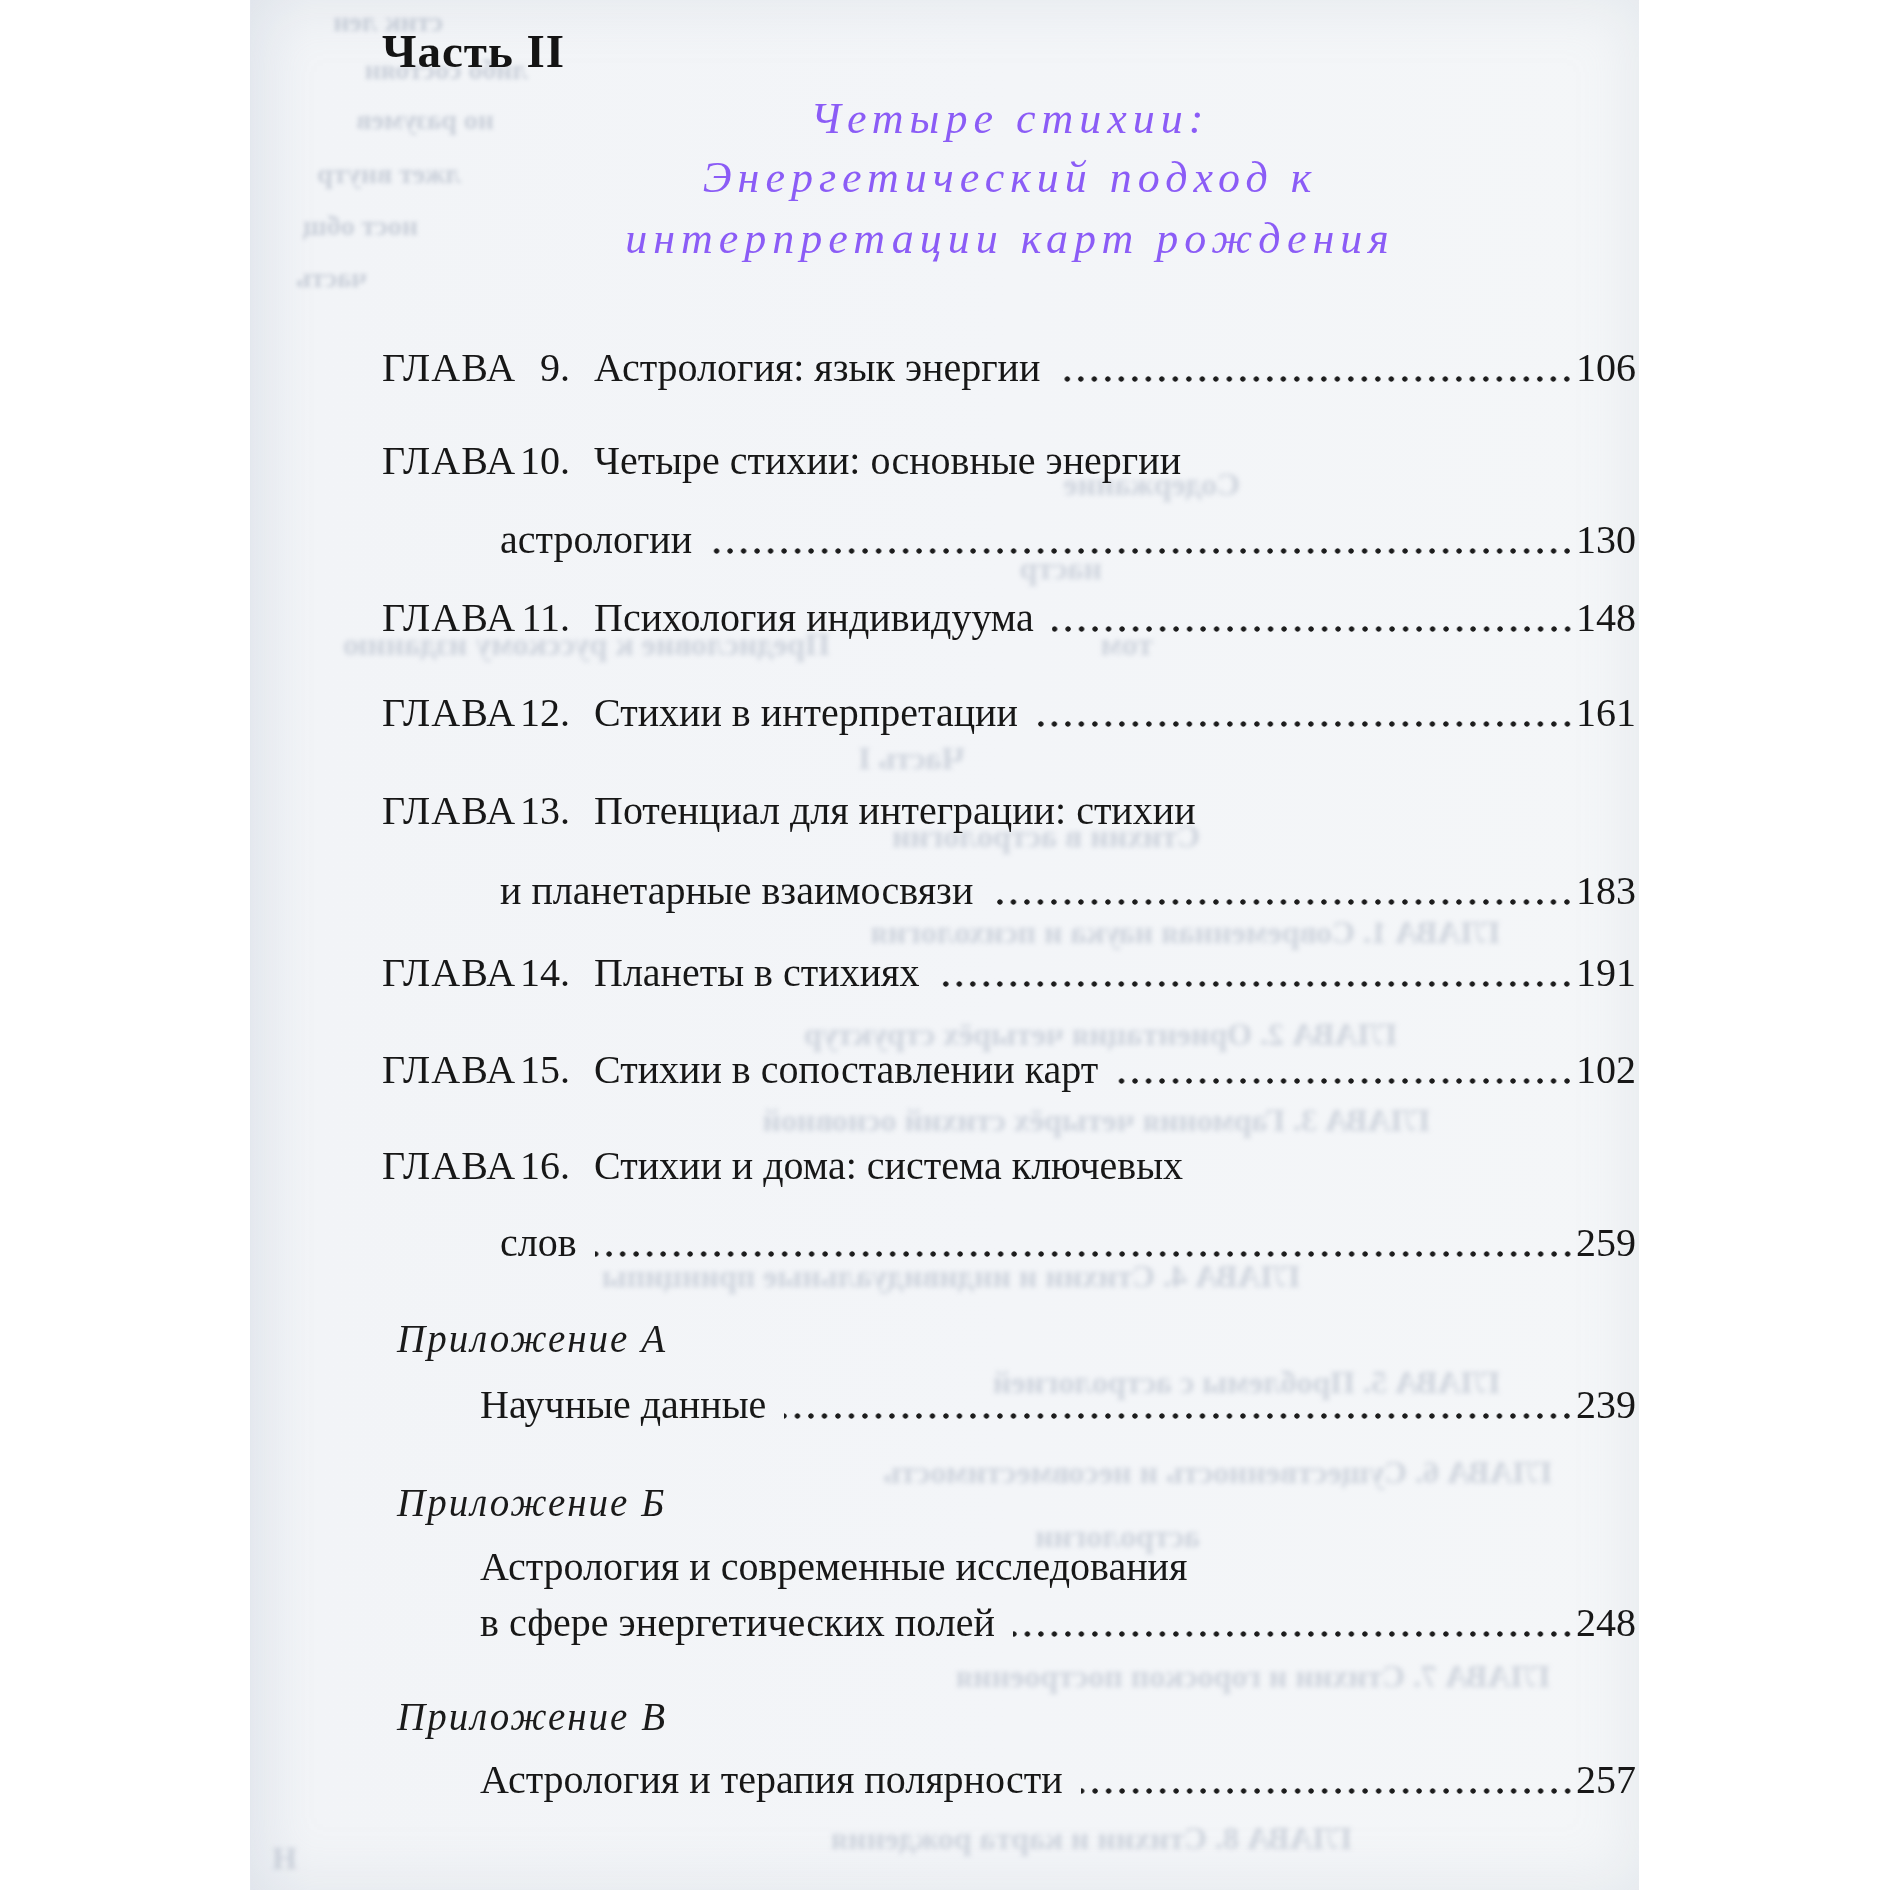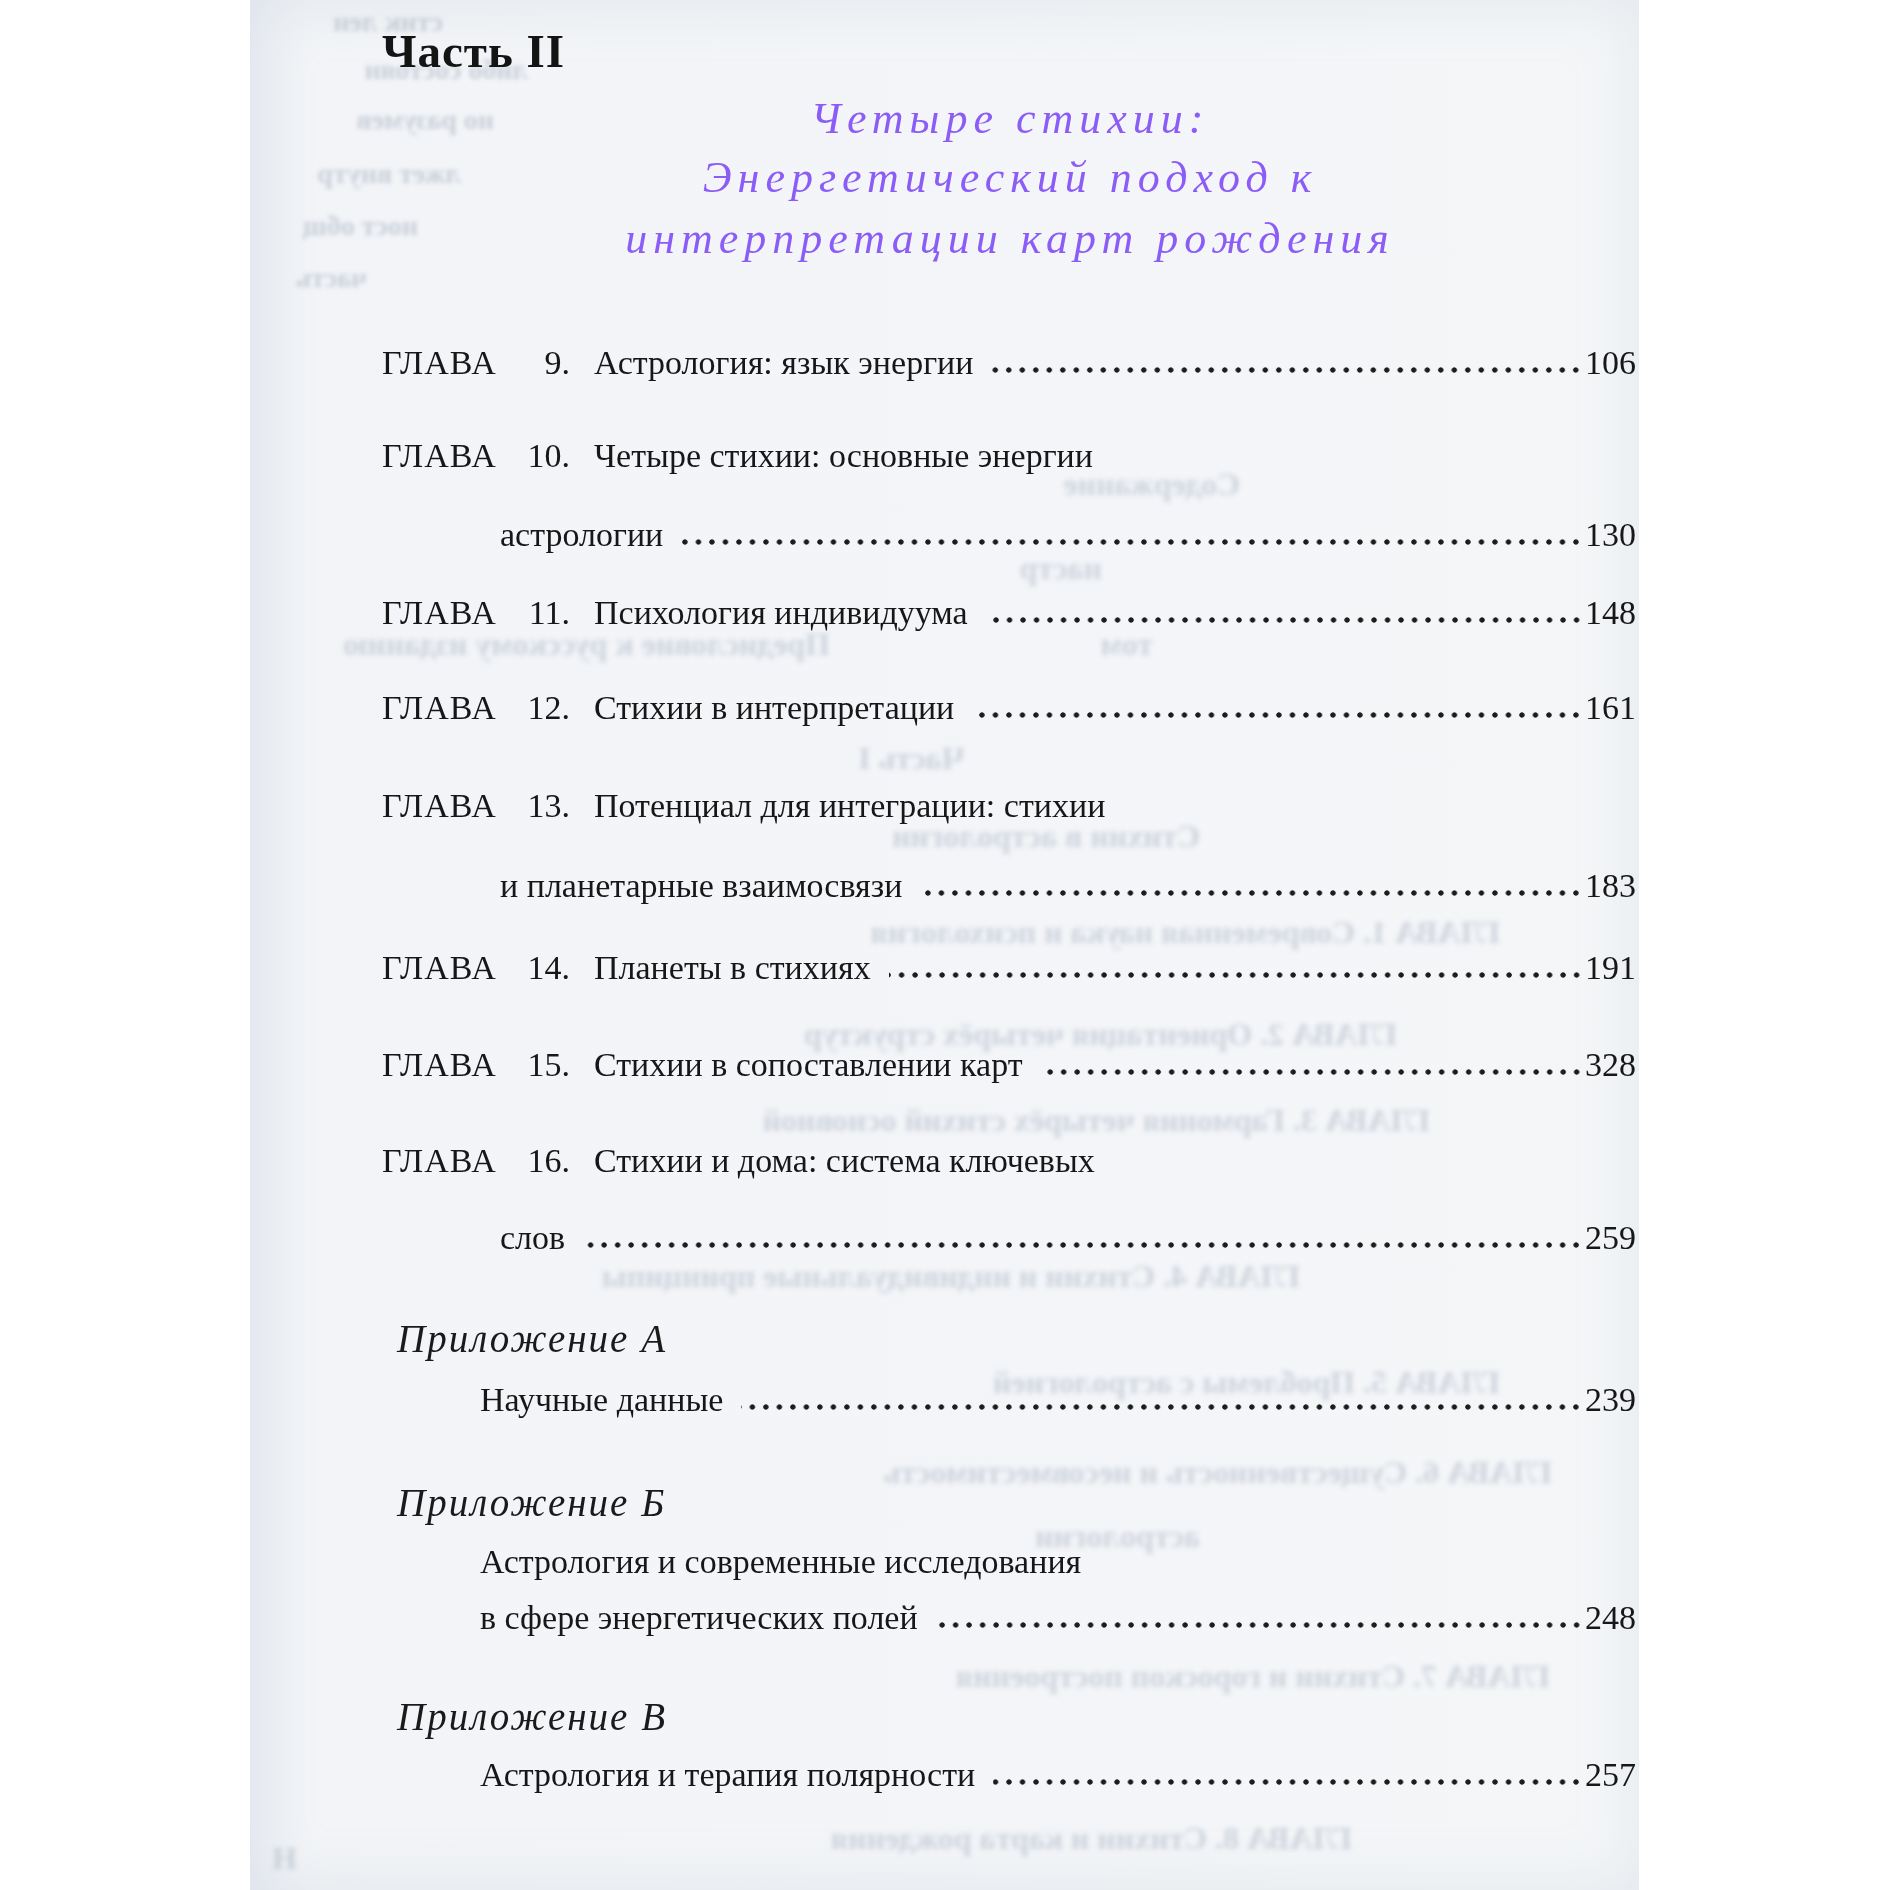--- a/index.html
+++ b/index.html
@@ -32,21 +32,21 @@
     font-weight:bold;font-size:47px;color:#141414;letter-spacing:1px;
   }
   .part-sub{
     position:absolute;left:382px;width:1256px;text-align:center;
     font-style:italic;font-size:44px;color:#8b5cf6;letter-spacing:6px;
   }
   
   .row{
     position:absolute;left:382px;width:1254px;
     display:flex;align-items:flex-end;
-    font-size:34px;color:#171717;white-space:nowrap;
+    font-size:40px;color:#171717;white-space:nowrap;
   }
   .row .lbl{width:124px;letter-spacing:1px;}
   .row .num{width:64px;text-align:right;}
   .row .ttl{margin-left:24px;}
   .row.cont{left:500px;width:1136px;margin-top:16px;}
   .row.cont .ttl{margin-left:0;}
   .row.app{left:480px;width:1156px;}
   .row.app .ttl{margin-left:0;}
   .app-head{
     position:absolute;left:397px;
@@ -147,21 +147,21 @@
   <span class="ttl">Планеты в стихиях</span>
   <span class="dots"></span>
   <span class="pg">191</span>
 </div>
 
 <div class="row" style="top:1046px">
   <span class="lbl">ГЛАВА</span>
   <span class="num">15.</span>
   <span class="ttl">Стихии в сопоставлении карт</span>
   <span class="dots"></span>
-  <span class="pg">328</span>
+  <span class="pg">102</span>
 </div>
 
 <div class="row" style="top:1142px">
   <span class="lbl">ГЛАВА</span>
   <span class="num">16.</span>
   <span class="ttl">Стихии и дома: система ключевых</span>
 </div>
 <div class="row cont" style="top:1203px">
   <span class="ttl">слов</span>
   <span class="dots"></span>

